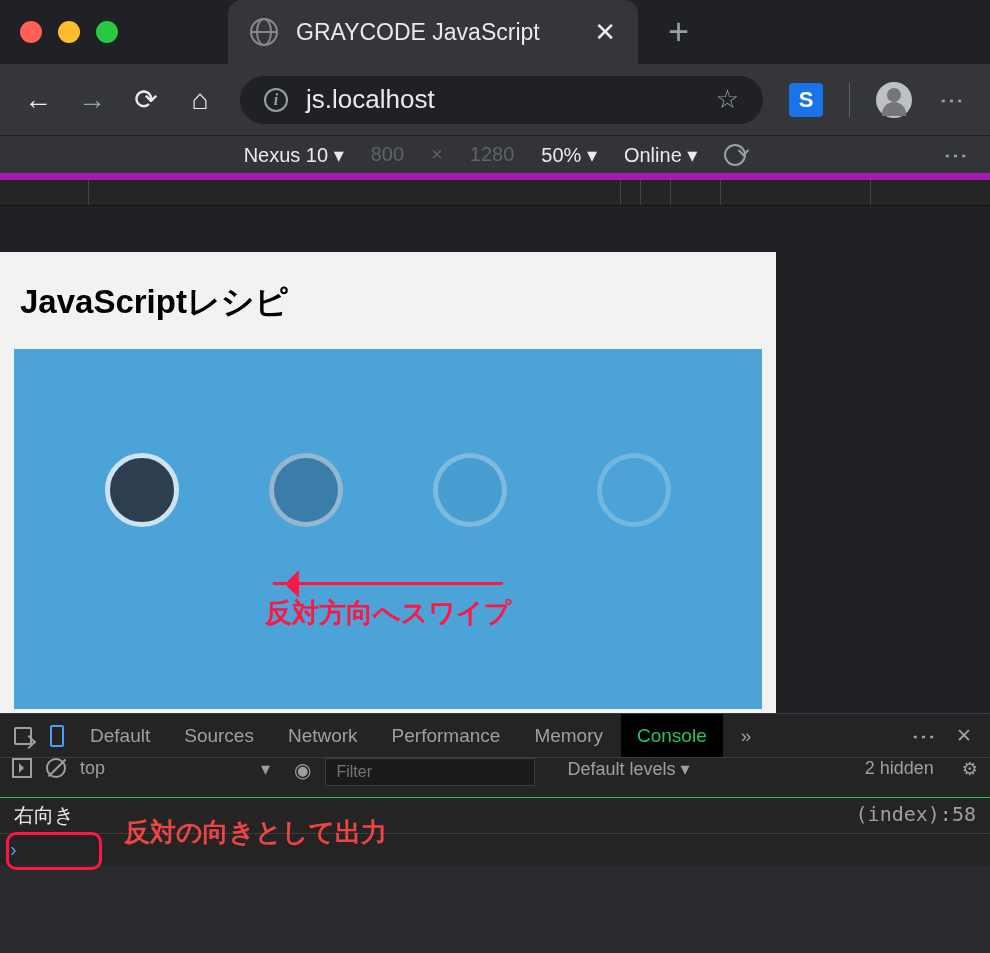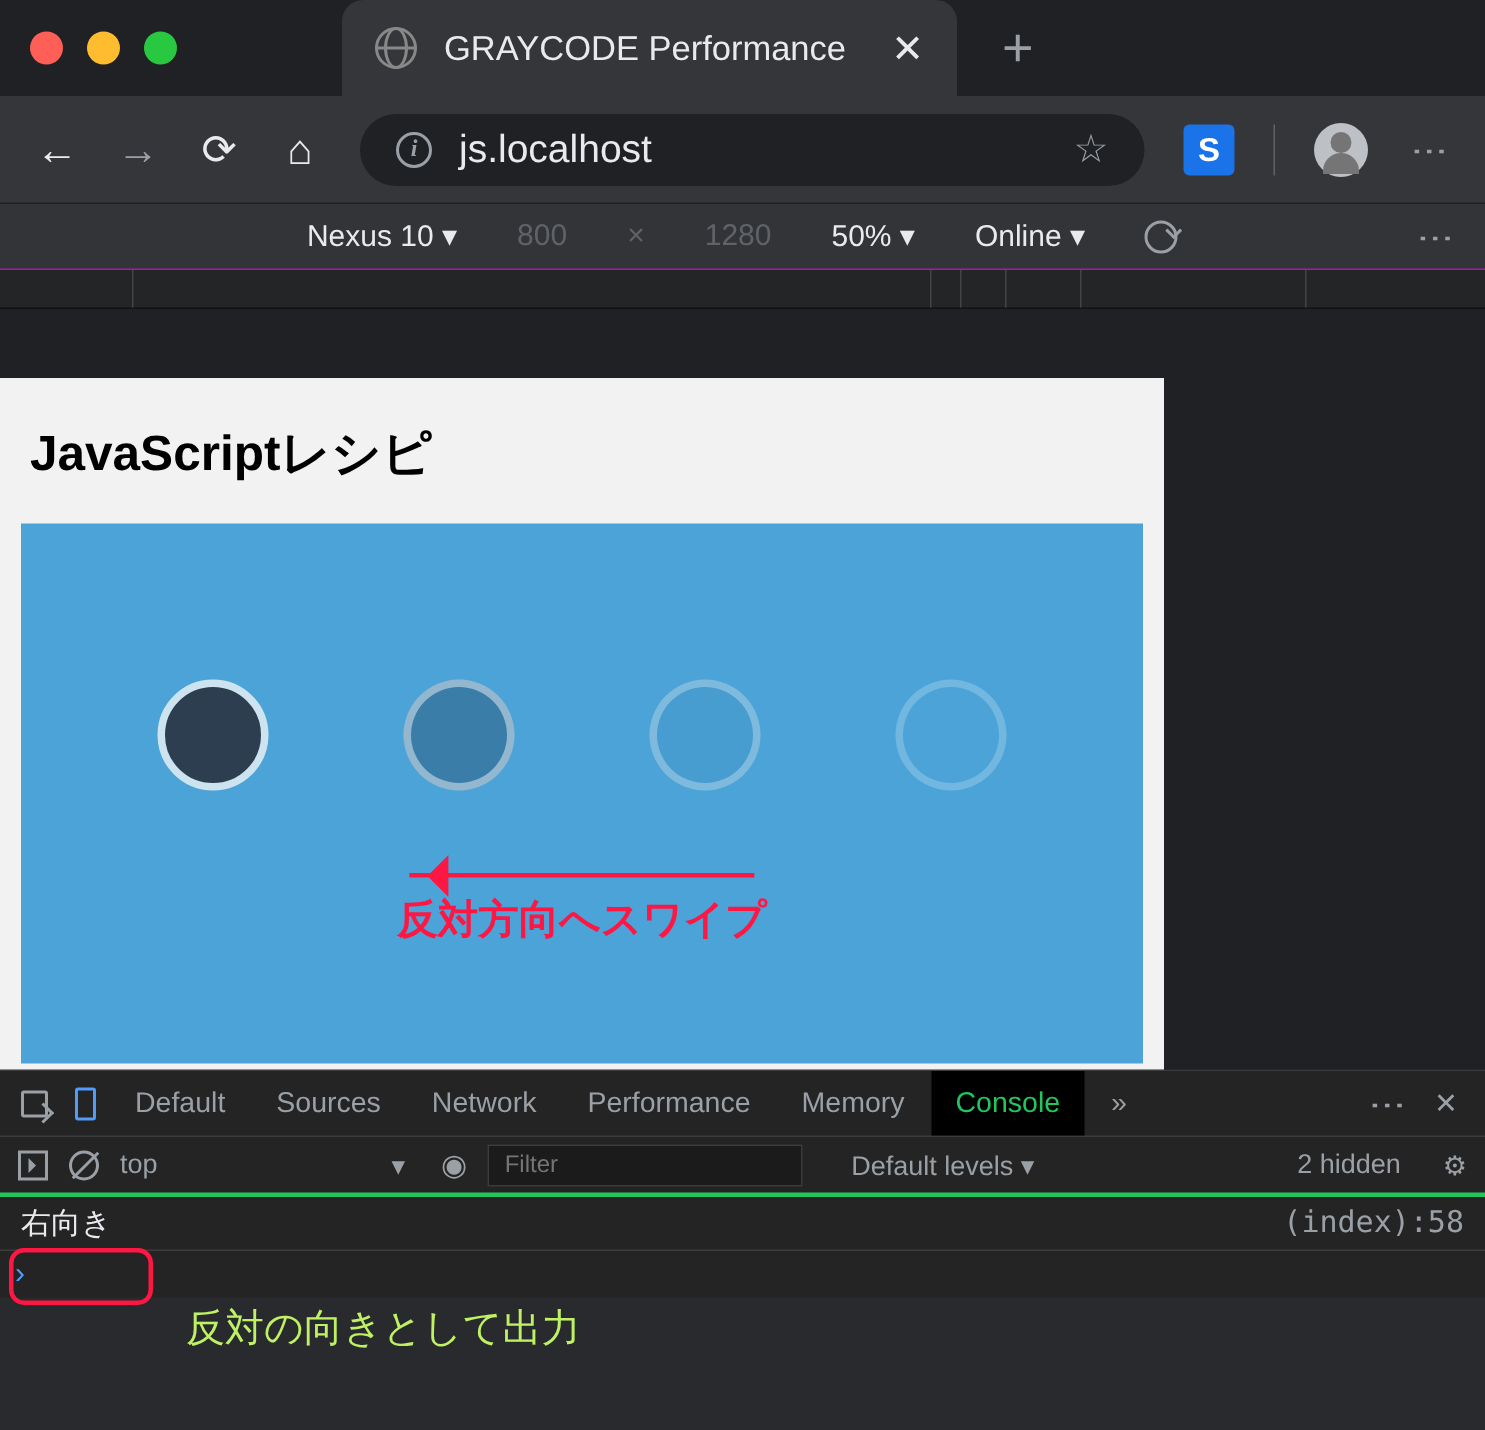--- a/index.html
+++ b/index.html
@@ -71,24 +71,24 @@
   .avatar::before{content:""; position:absolute; width:14px; height:14px; border-radius:50%; background:#757575; top:6px; left:11px;}
   .avatar::after{content:""; position:absolute; width:24px; height:14px; border-radius:12px 12px 0 0; background:#757575; bottom:2px; left:6px;}
   .kebab { color:#9aa0a6; font-size:24px; letter-spacing:-2px; writing-mode: vertical-lr; }
   
   .device-bar {
     height: 44px;
     background: #333437;
     display: flex;
     align-items: center;
     justify-content: center;
-    gap: 40px;
+    gap: 27px;
     color: #9aa0a6;
     font-size: 20px;
-    border-bottom: 1px solid #a21caf;
+    border-bottom: 7px solid #a21caf;
     position: relative;
   }
   .device-bar .white { color:#e8eaed; }
   .device-bar .dim { color:#5f6368; }
   .rotate-icon { width:22px; height:22px; border:2px solid #9aa0a6; border-radius:50%; transform: rotate(45deg); position:relative; }
   .rotate-icon::after{content:""; position:absolute; width:6px; height:6px; border-top:2px solid #9aa0a6; border-right:2px solid #9aa0a6; top:-4px; left:8px; transform:rotate(90deg);}
   .device-bar .kebab-right { position:absolute; right:20px; }
   
   .ruler {
     height: 26px;
@@ -164,24 +164,23 @@
   .dt-tabs .inspect { color:#9aa0a6; padding:0 8px; display:flex; align-items:center; gap:6px;}
   .inspect-icon{width:18px;height:18px;border:2px solid #9aa0a6;border-radius:2px;position:relative;}
   .inspect-icon::after{content:"";position:absolute;width:8px;height:8px;border-right:2px solid #9aa0a6;border-bottom:2px solid #9aa0a6;bottom:-4px;right:-4px;transform:rotate(-45deg);}
   .device-tgl{width:14px;height:22px;border:2px solid #4f9cf9;border-radius:2px;}
   .dt-right { margin-left:auto; display:flex; align-items:center; gap:18px; padding-right:12px;}
   .dt-right span{color:#9aa0a6;}
   
   .con-bar {
     height: 40px;
     display:flex;
-    align-items:center;
     gap: 14px;
     padding: 0 12px;
-    border-bottom: 3px solid #22c55e;
+    border-bottom: 1px solid #22c55e;
     color:#9aa0a6;
     font-size:18px;
   }
   .con-bar .play{width:20px;height:20px;border:2px solid #9aa0a6;display:flex;align-items:center;justify-content:center;}
   .con-bar .play::after{content:"";border:5px solid transparent;border-left-color:#9aa0a6;margin-left:3px;}
   .con-bar .nope{width:20px;height:20px;border:2px solid #9aa0a6;border-radius:50%;position:relative;}
   .con-bar .nope::after{content:"";position:absolute;width:2px;height:24px;background:#9aa0a6;left:8px;top:-4px;transform:rotate(45deg);}
   .con-bar .ctx{flex:0 0 200px; display:flex; justify-content:space-between; padding-right:10px;}
   .con-bar .eye{font-size:20px;}
   .con-bar input{ background:#1b1b1b; border:1px solid #3c3c3c; color:#9aa0a6; height:28px; width:210px; padding:12px 10px; font-size:16px;}
@@ -199,37 +198,37 @@
   .highlight-box{
     position:absolute;
     border:3px solid #ff1744;
     border-radius:10px;
     left:6px; top:832px;
     width:96px; height:38px;
     pointer-events:none;
   }
   .annot2{
     position:absolute;
-    left:124px; top:868px;
-    color:#bef264; font-size:26px; font-weight:normal;
+    left:124px; top:815px;
+    color:#ef4444; font-size:26px; font-weight:bold;
   }
   .prompt{color:#4f9cf9; padding:4px 10px; font-size:20px;}
 </style>
 </head>
 <body>
 
 <div class="titlebar">
   <div class="traffic-lights">
     <div class="dot red"></div>
     <div class="dot yellow"></div>
     <div class="dot green"></div>
   </div>
   <div class="tab">
     <span class="globe-icon"></span>
-    <span class="tab-title">GRAYCODE Performance</span>
+    <span class="tab-title">GRAYCODE JavaScript</span>
     <span class="tab-close">✕</span>
   </div>
   <span class="new-tab">+</span>
 </div>
 
 <div class="toolbar">
   <span class="tb-icon active">←</span>
   <span class="tb-icon">→</span>
   <span class="tb-icon active">⟳</span>
   <span class="tb-icon active">⌂</span>

